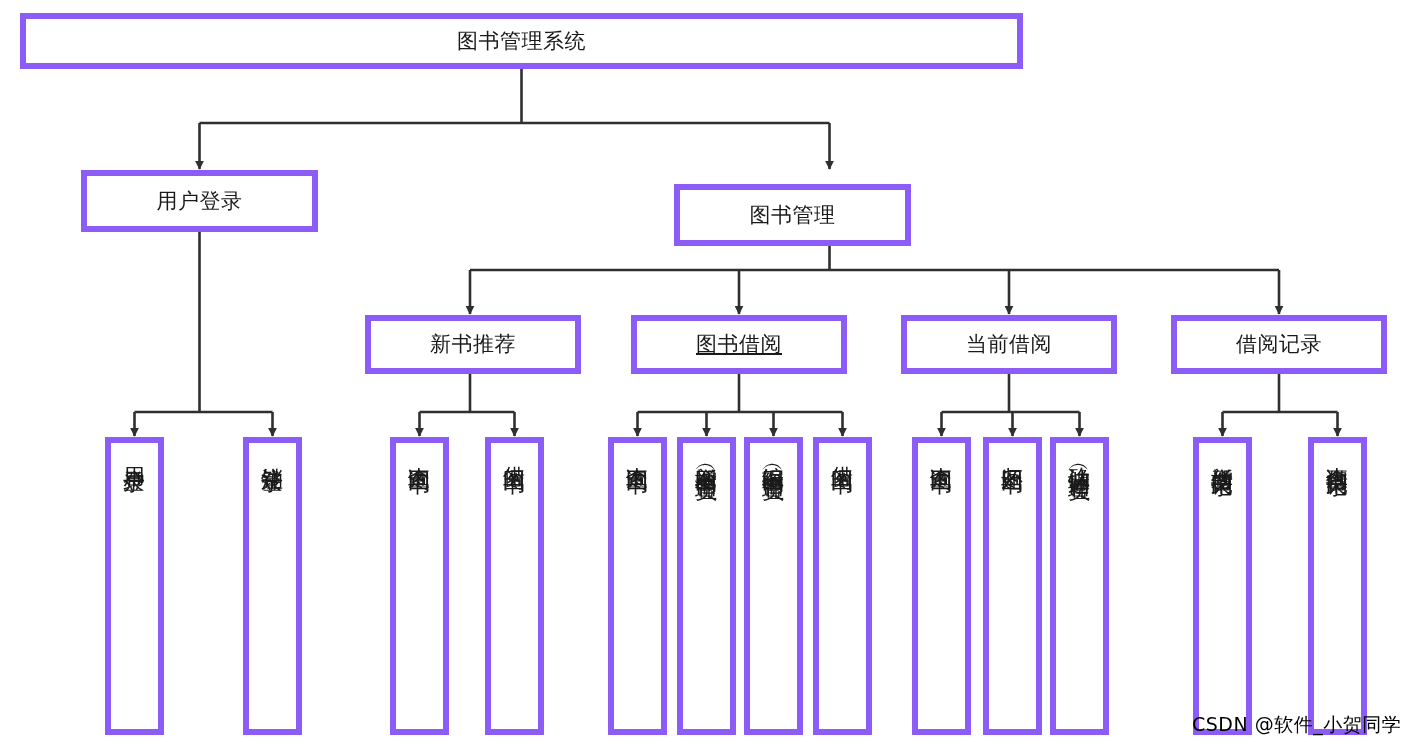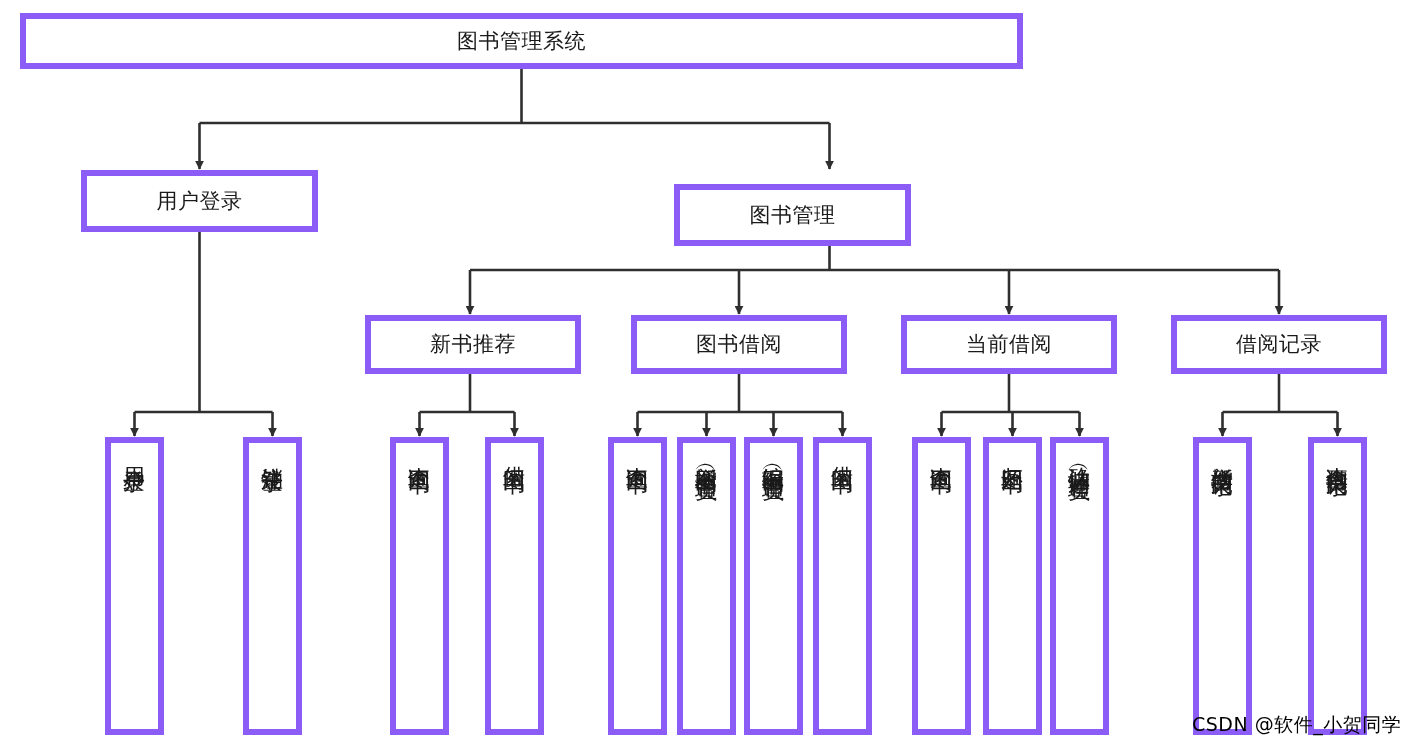--- a/index.html
+++ b/index.html
@@ -122,21 +122,21 @@
   <div class="node-box node-h" style="left: 81px; top: 170px; width: 237px; height: 62px;">
     <span class="node-label">用户登录</span>
   </div>
   <div class="node-box node-h" style="left: 674px; top: 170px; width: 237px; height: 62px; margin-top: 14px;">
     <span class="node-label">图书管理</span>
   </div>
 
   <div class="node-box node-h" style="left: 365px; top: 315px; width: 216px; height: 59px;">
     <span class="node-label">新书推荐</span>
   </div>
-  <div class="node-box node-h" style="left: 631px; top: 315px; width: 216px; height: 59px;">
+  <div class="node-box node-h" style="left: 631px; top: 315px; width: 216px; height: 59px; text-decoration: underline;">
     <span class="node-label">图书借阅</span>
   </div>
   <div class="node-box node-h" style="left: 901px; top: 315px; width: 216px; height: 59px;">
     <span class="node-label">当前借阅</span>
   </div>
   <div class="node-box node-h" style="left: 1171px; top: 315px; width: 216px; height: 59px;">
     <span class="node-label">借阅记录</span>
   </div>
 
   <div class="node-box node-v" style="left: 105px; top: 437px; width: 59px; height: 298px;">

